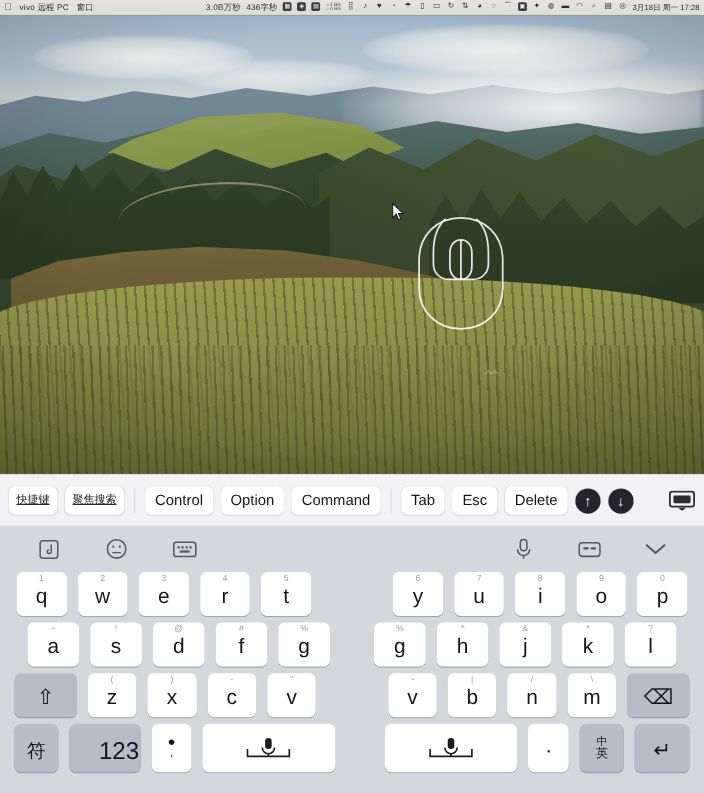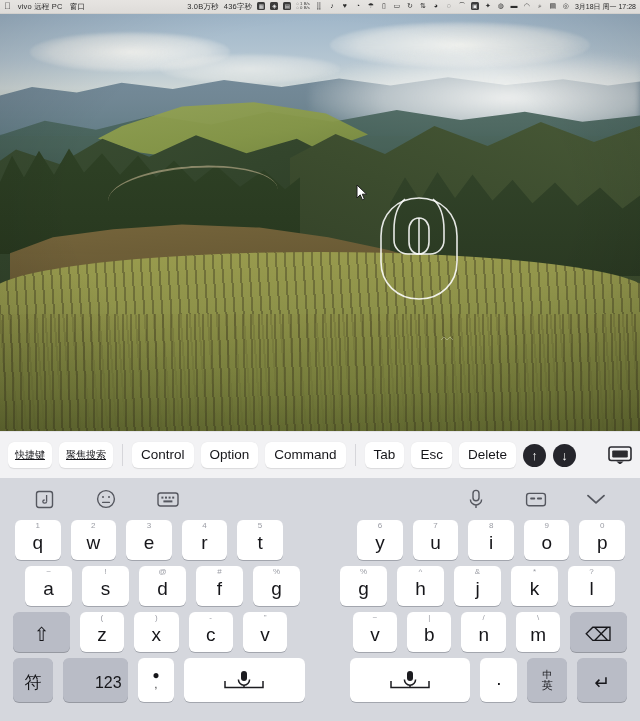--- a/index.html
+++ b/index.html
@@ -203,21 +203,21 @@
   }
   .key .hint{
     position:absolute;top:1px;left:0;right:0;
     text-align:center;font-size:8px;color:#9a9ca4;line-height:9px;
   }
   .key .main{margin-top:6px;line-height:20px;}
   .key.fn{background:#b9bcc6;box-shadow:0 1px 0 rgba(108,111,121,.6);}
   .key.shift{width:60px;}
   .key.back{width:60px;}
   .key.sym{width:50px;font-size:17px;}
-  .key.num{width:48px;font-size:16px;padding-left:26px;}
+  .key.num{width:48px;font-size:22px;padding-left:26px;}
   .key.punc{width:46px;}
   .key.space{width:150px;}
   .key.dot{width:46px;}
   .key.lang{width:50px;font-size:13px;}
   .key.enter{width:62px;}
   .key.r2k{width:47px;}
   .split-gap{width:56px;}
   .split-gap-r2{width:20px;}
   .split-gap-r3{width:48px;}
   .split-gap-r4{width:32px;}

